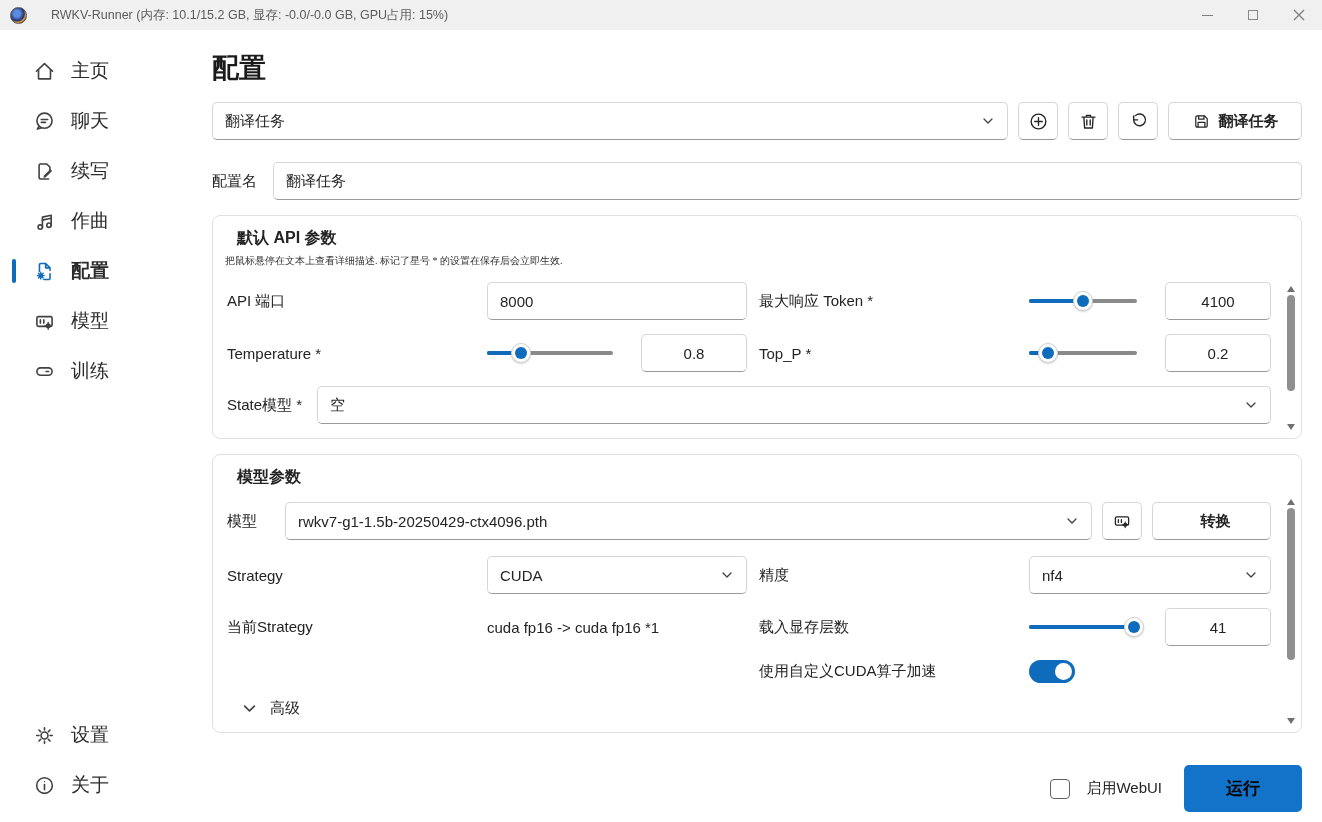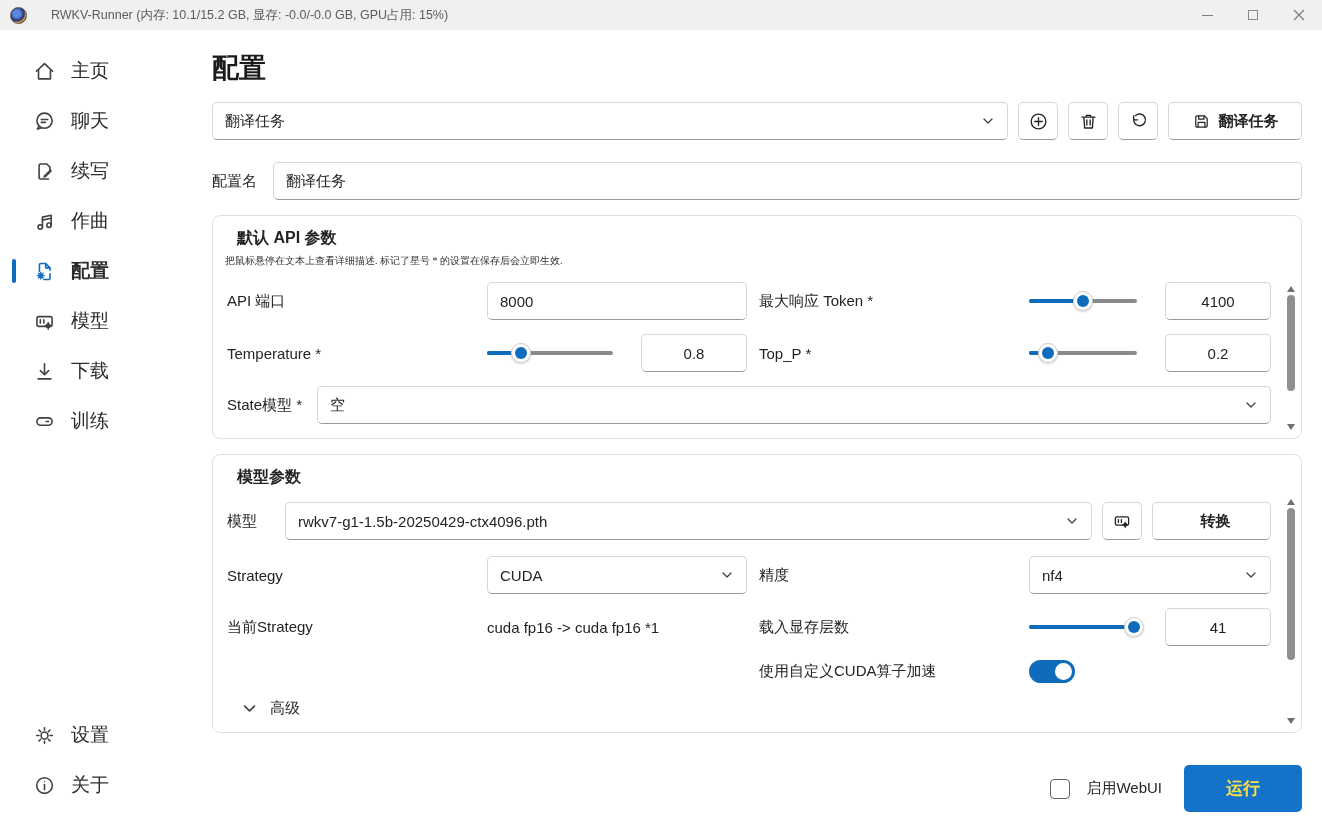--- a/index.html
+++ b/index.html
@@ -72,21 +72,21 @@
   
   .vscroll { position:absolute; right:3px; width:14px; display:flex; flex-direction:column; align-items:center; }
   .vscroll .tri-up { width:0; height:0; border-left:4.5px solid transparent; border-right:4.5px solid transparent; border-bottom:6px solid #707070; }
   .vscroll .tri-down { width:0; height:0; border-left:4.5px solid transparent; border-right:4.5px solid transparent; border-top:6px solid #707070; }
   .vscroll .trk { flex:1; width:8px; margin:3px 0; position:relative; }
   .vscroll .thm { position:absolute; top:0; left:0; width:8px; border-radius:4px; background:#8f8f8f; }
 
   .footer { margin-top:auto; display:flex; align-items:center; justify-content:flex-end; gap:16px; padding-top:10px; }
   .checkbox { width:20px; height:20px; border:1.5px solid #616161; border-radius:4px; background:#fff; cursor:pointer; flex:none; }
   .footer .cb-label { font-size:15px; margin-right:6px; }
-  .run-btn { width:118px; height:47px; border:none; border-radius:5px; background:var(--run,#1373c9); color:#fde047; font-size:17px; font-weight:bold; display:flex; align-items:center; justify-content:center; cursor:pointer; font-family:inherit; }
+  .run-btn { width:118px; height:47px; border:none; border-radius:5px; background:var(--run,#1373c9); color:#000000; font-size:17px; font-weight:bold; display:flex; align-items:center; justify-content:center; cursor:pointer; font-family:inherit; }
 
   svg { display:block; }
 </style>
 </head>
 <body>
 
 <div class="app" style="--accent:#0f6cbd; --run:#1373c9;">
 
   <div class="titlebar">
     <div class="app-logo"></div>
@@ -161,28 +161,20 @@
       <div class="nav-item">
         <span class="ico">
           <svg width="23" height="23" viewBox="0 0 20 20" fill="none" stroke="#424242" stroke-width="1.4" stroke-linecap="round" stroke-linejoin="round">
               <rect x="3.4" y="5.8" width="13.2" height="8.4" rx="1.4"></rect>
               <path d="M6.4 8.6 v2.8 M9.4 8.6 v2.8"></path>
               <circle cx="13.2" cy="13.8" r="2.2" fill="#424242" stroke="none"></circle>
               <path d="M13.2 10.9 v.9 M13.2 15.8 v.9 M10.3 13.8 h.9 M15.2 13.8 h.9" stroke-width="1.2"></path>
             </svg>
         </span>
         <span>模型</span>
-      </div>
-      <div class="nav-item">
-        <span class="ico">
-          <svg width="23" height="23" viewBox="0 0 20 20" fill="none" stroke="#424242" stroke-width="1.4" stroke-linecap="round" stroke-linejoin="round">
-              <path d="M10 3.4 V12.6 M6.4 9.2 L10 12.8 L13.6 9.2 M4.4 16.4 H15.6"></path>
-            </svg>
-        </span>
-        <span>下载</span>
       </div>
       <div class="nav-item">
         <span class="ico">
           <svg width="23" height="23" viewBox="0 0 20 20" fill="none" stroke="#424242" stroke-width="1.4" stroke-linecap="round" stroke-linejoin="round">
               <rect x="3.4" y="6.8" width="13.2" height="6.4" rx="3.2"></rect>
               <path d="M11.4 10 h2.2"></path>
             </svg>
         </span>
         <span>训练</span>
       </div>

